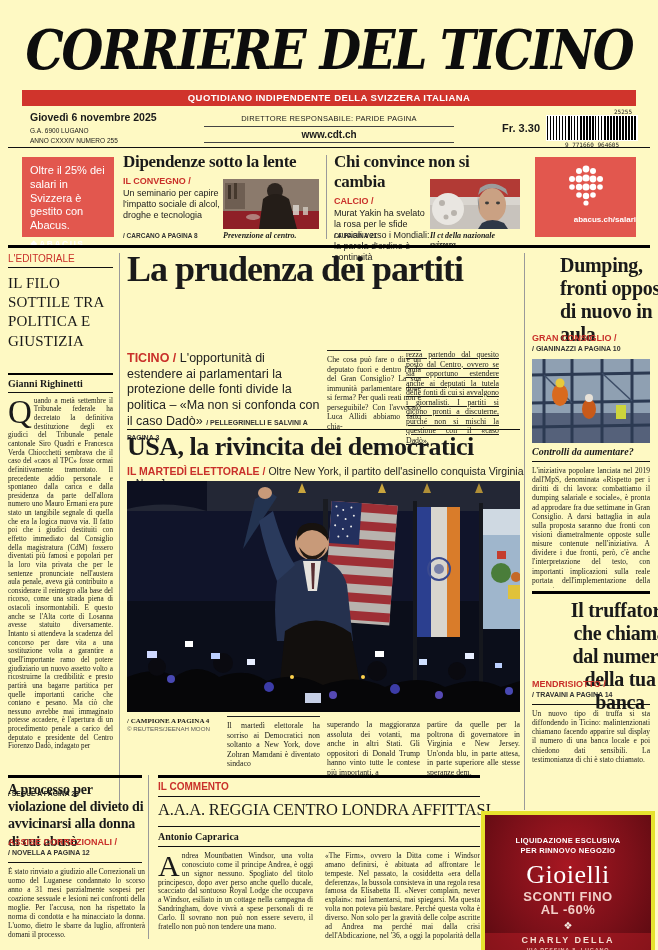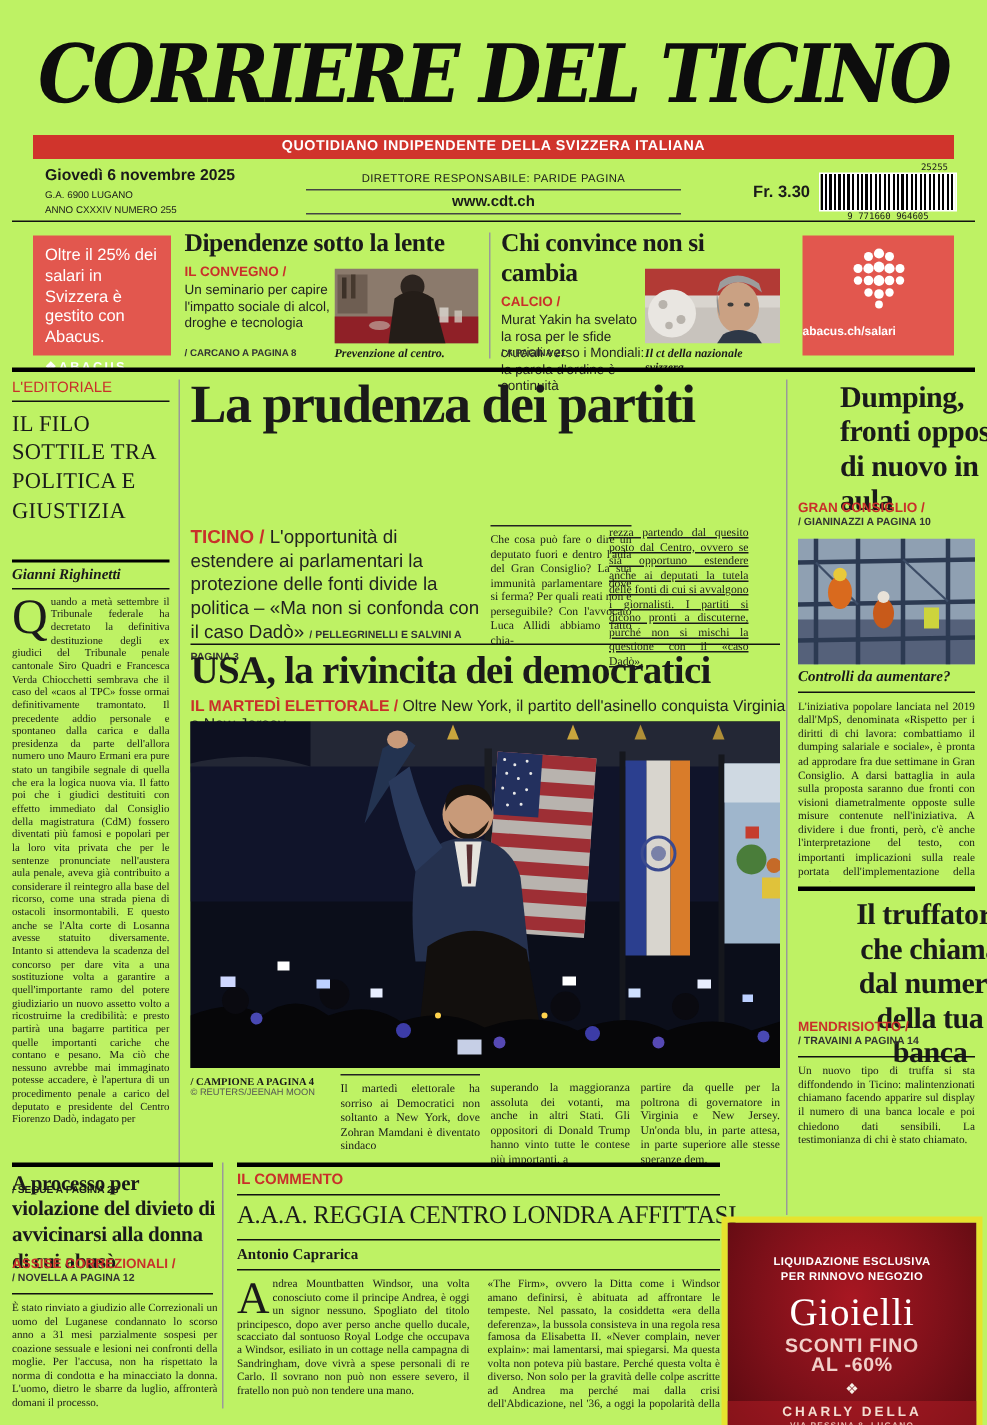--- a/index.html
+++ b/index.html
@@ -1,16 +1,16 @@
 <!DOCTYPE html>
 <html><head>
 <meta charset="utf-8">
 <style>
   html,body{margin:0;padding:0;background:#e8e8e8;}
-  .page{position:relative;width:658px;height:950px;background:#bef264;overflow:hidden;
+  .page{position:relative;width:658px;height:950px;background:#fef9c3;overflow:hidden;
         font-family:"Liberation Serif",serif;color:#1a1a1a;margin:0 auto;}
   .abs{position:absolute;}
   .sans{font-family:"Liberation Sans",sans-serif;}
   .just{text-align:justify;}
   .red{color:#c9302a;}
   .rule{background:#111;height:1px;}
   .rule3{background:#000;height:3px;}
   .vrule{background:#9a9a9a;width:1px;}
   .overflow{overflow:hidden;}
 
@@ -33,21 +33,21 @@
   .bars{height:24px;background:repeating-linear-gradient(90deg,#000 0 1.5px,#fff 1.5px 3px);
         border:1px solid #fff;}
   .bcnum{font-size:6px;text-align:center;font-family:"DejaVu Sans Mono",monospace;}
   .hrule{left:8px;top:147px;width:642px;}
 
   
   .abx{background:#e2574e;color:#fff;}
   .abx-left{left:22px;top:157px;width:92px;height:80px;padding:7px 8px;box-sizing:border-box;}
   .abx-left .txt{font-size:11px;line-height:1.25;}
   .abx-left .logoline{margin-top:6px;font-size:8.5px;font-weight:bold;letter-spacing:1.5px;}
-  .abx-right{left:535px;top:157px;width:101px;height:80px;text-align:left;}
+  .abx-right{left:535px;top:157px;width:101px;height:80px;text-align:right;}
   .abx-right .url{font-size:8px;font-weight:bold;margin-top:2px;}
   .teaser-title{font-size:17px;font-weight:bold;letter-spacing:-.3px;}
   .tkick{font-size:9px;font-weight:bold;margin-top:4px;}
   .tsum{font-size:9px;line-height:1.22;margin-top:2px;color:#222;}
   .tby{font-size:6.5px;font-weight:bold;color:#333;}
   .tcap{font-size:8px;font-style:italic;font-weight:bold;}
   .t1{left:123px;top:152px;width:197px;height:90px;}
   .t2{left:334px;top:152px;width:186px;height:90px;}
   .tphoto{position:absolute;top:27px;}
   .t1 .tphoto{left:100px;width:96px;height:50px;}
@@ -60,21 +60,21 @@
   .tdiv{top:155px;height:84px;}
 
   .secrule{left:8px;top:245px;width:642px;}
 
   
   .edit{left:8px;top:253px;width:105px;height:534px;}
   .edlabel{font-size:10px;font-weight:normal;}
   .edrule{margin:3px 0 6px;}
   .edtitle{font-size:15px;line-height:1.28;letter-spacing:.2px;}
   .edauth-rule-top{height:2px;background:#000;margin-top:22px;}
-  .edauth{font-size:10px;font-weight:bold;margin:3px 0;font-style:italic;}
+  .edauth{font-size:10px;font-weight:bold;margin:3px 0;}
   .edbody{font-size:7.2px;line-height:1.2;margin-top:4px;height:388px;overflow:hidden;}
   .dropQ{float:left;font-size:33px;line-height:27px;padding:2px 2px 0 0;}
   .edcont{left:8px;top:790px;width:105px;font-size:6.8px;font-weight:bold;}
 
   .vdiv-a{left:119px;top:253px;height:557px;}
   .vdiv-b{left:524px;top:253px;height:557px;}
 
   
   .leadhead{left:127px;top:250px;width:400px;font-size:36px;font-weight:bold;line-height:1.1;
             letter-spacing:-1px;}

